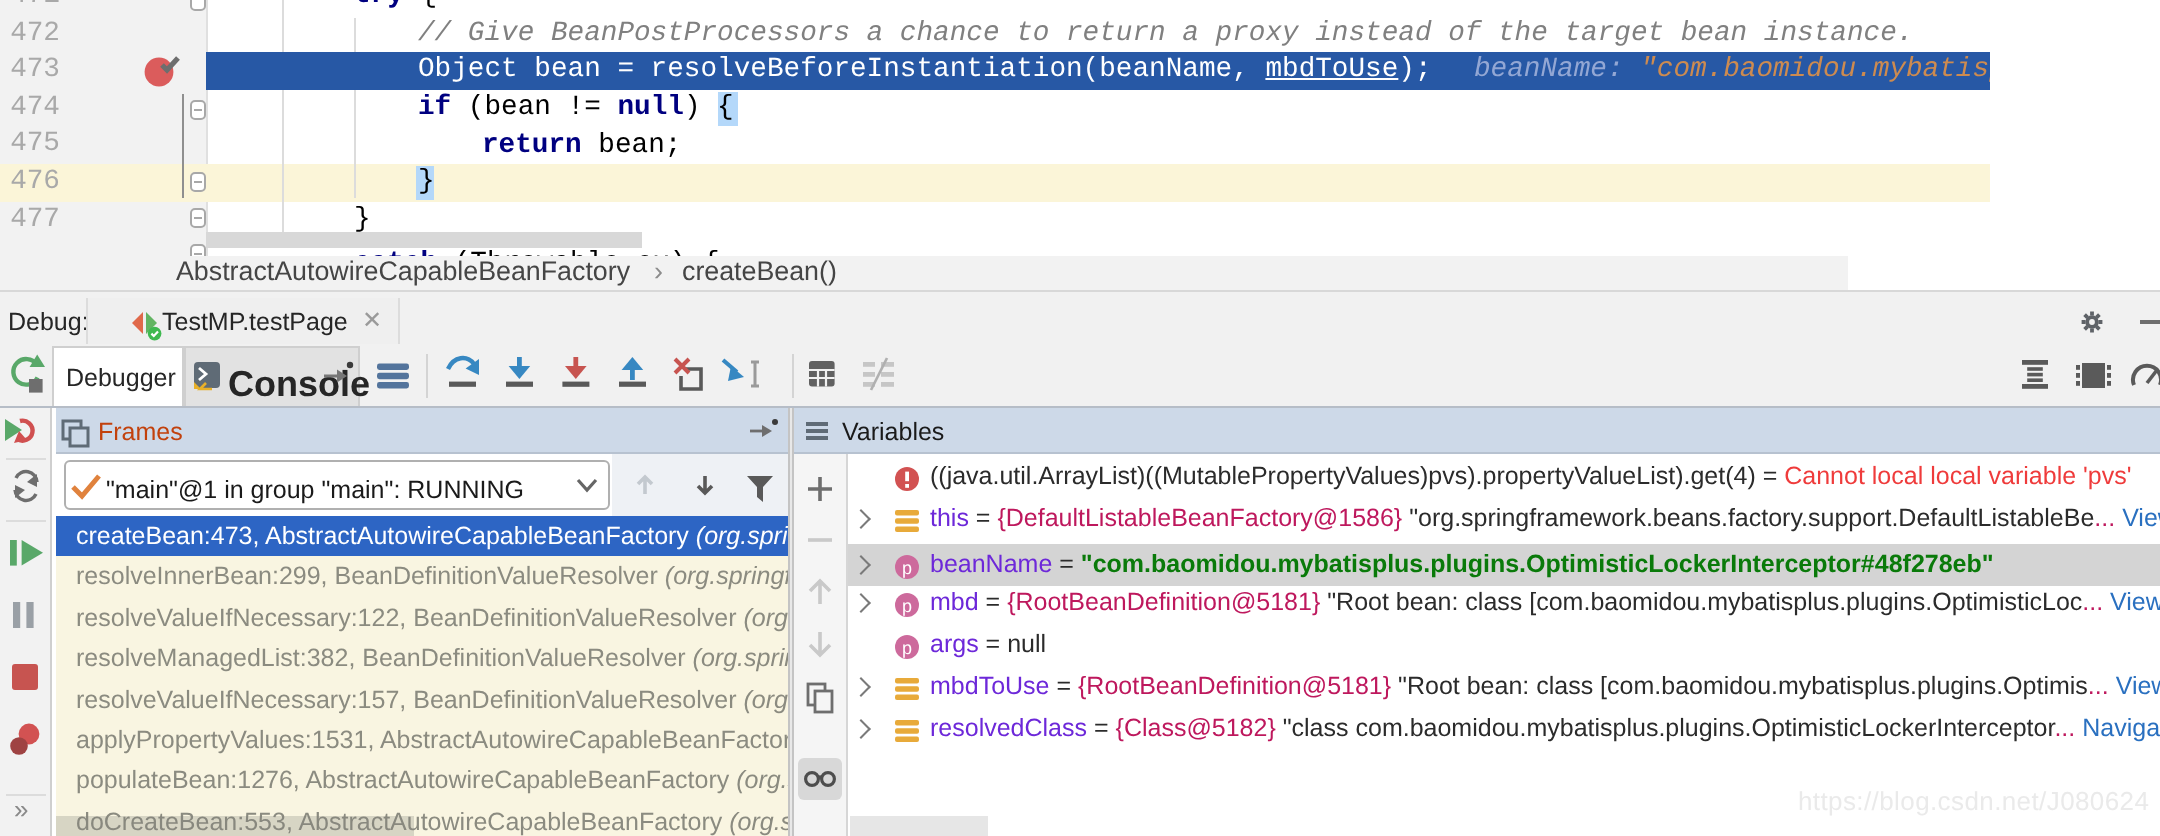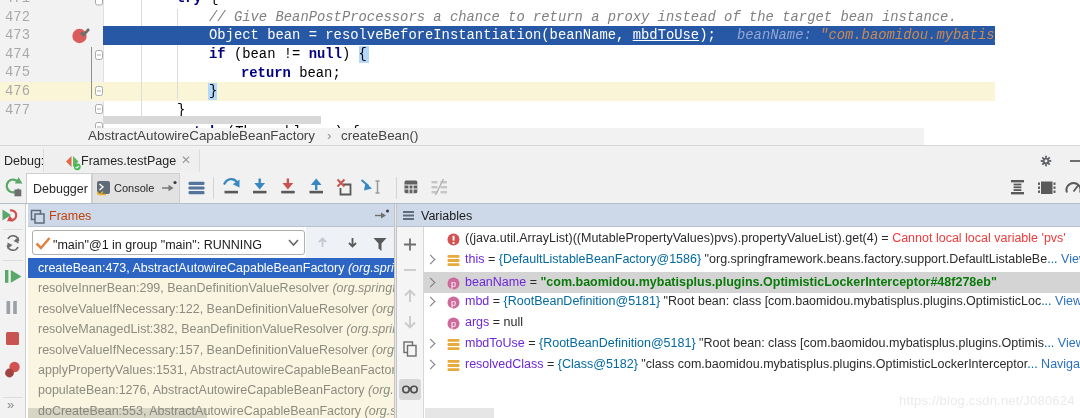--- a/index.html
+++ b/index.html
@@ -8,21 +8,21 @@
   .mono{font-family:"Liberation Mono",monospace;font-size:13.85px;white-space:pre;}
   .abs{position:absolute;}
   .kw{color:#000080;font-weight:bold;}
   .row{position:absolute;left:0;width:1080px;}
   .vrow{position:absolute;left:0;height:21px;line-height:21px;}
   .vchev{position:absolute;left:3px;top:7px;width:6px;height:6px;
          border-right:1.7px solid #7a7a7a;border-top:1.7px solid #7a7a7a;transform:rotate(45deg);}
   .vico{position:absolute;left:23px;top:4px;}
   .vtxt{position:absolute;left:41px;top:0;}
   .vname{color:#6d28d9;}
-  .vgray{color:#0369a1;}
+  .vgray{color:#be185d;}
   .vlink{color:#2a70c0;}
 </style>
 </head>
 <body>
 
 <div class="abs" style="left:0;top:0;width:995px;height:128px;overflow:hidden;background:#fff;">
 
   <div class="abs" style="left:0;top:0;width:103px;height:128px;background:#f2f2f2;border-right:1px solid #e0e0e0;"></div>
 
   <div class="abs" style="left:0;top:82px;width:1080px;height:18.6px;background:#fbf5d8;"></div>
@@ -97,36 +97,36 @@
 
 <div class="abs" style="left:0;top:145px;width:1080px;height:27px;background:#f1f1f1;border-top:1px solid #d8d8d8;box-sizing:border-box;">
   <span class="abs" style="left:4px;top:8px;font-size:12.5px;color:#262626;">Debug:</span>
   <div class="abs" style="left:43px;top:3px;width:155px;height:24px;border-left:1px solid #dcdcdc;border-right:1px solid #dcdcdc;background:#efefef;"></div>
   <svg class="abs" style="left:63px;top:7px;" width="20" height="18" viewBox="0 0 20 18">
     <path d="M8.5 3 L3 8.5 L8.5 14 Z" fill="#e0694a"></path>
     <path d="M10 3 L15.5 8.5 L10 14 Z" fill="#62b462"></path>
     <circle cx="14.3" cy="13.8" r="3.4" fill="#3fb950"></circle>
     <path d="M12.7 13.8 L13.9 15 L16 12.8" stroke="#fff" stroke-width="1.1" fill="none"></path>
   </svg>
-  <span class="abs" style="left:81px;top:8px;font-size:12.5px;color:#262626;">Frames.testPage</span>
+  <span class="abs" style="left:81px;top:8px;font-size:12.5px;color:#262626;">TestMP.testPage</span>
   <span class="abs" style="left:181px;top:7px;font-size:12px;color:#9a9a9a;">✕</span>
   <svg class="abs" style="left:1040px;top:9px;" width="40" height="12" viewBox="0 0 40 12">
     <g fill="none" stroke="#5f6368" stroke-width="1.9">
       <circle cx="6" cy="6" r="2.4"></circle>
       <path d="M6 0.8 V2.8 M6 9.2 V11.2 M0.8 6 H2.8 M9.2 6 H11.2 M2.3 2.3 L3.8 3.8 M8.2 8.2 L9.7 9.7 M9.7 2.3 L8.2 3.8 M3.8 8.2 L2.3 9.7"></path>
     </g>
     <rect x="30" y="5" width="10" height="2" fill="#6e6e6e"></rect>
   </svg>
 </div>
 
 <div class="abs" id="toolbar" style="left:0;top:172px;width:1080px;height:32px;background:#f1f1f1;">
   <div class="abs" style="left:26px;top:1px;width:66px;height:31px;background:#fff;border:1px solid #cfcfcf;border-bottom:none;box-sizing:border-box;"></div>
   <div class="abs" style="left:92px;top:1px;width:88px;height:31px;background:#e2e2e2;border:1px solid #cfcfcf;border-bottom:none;box-sizing:border-box;"></div>
   <span class="abs" style="left:33px;top:10px;font-size:12.5px;color:#262626;">Debugger</span>
-  <span class="abs" style="left:114px;top:10px;font-size:11px;color:#262626;">Console</span>
+  <span class="abs" style="left:114px;top:10px;font-size:18px;color:#262626;font-weight:bold;">Console</span>
   <svg class="abs" style="left:0;top:0;" width="1080" height="32" viewBox="0 0 1080 32">
 
     <path d="M18.3 10.2 A6.4 6.4 0 1 0 18.8 16.8" fill="none" stroke="#59a869" stroke-width="2.2"></path>
     <path d="M14.8 11.5 L22.5 11.5 L18.6 5.2 Z" fill="#59a869"></path>
     <rect x="14.5" y="17.5" width="6.8" height="6.8" fill="#6e6e6e"></rect>
 
     <rect x="97" y="9" width="13" height="13" rx="2" fill="#5f6b76"></rect>
     <path d="M99.5 12 L103 15 L99.5 18" stroke="#fff" stroke-width="1.4" fill="none"></path>
     <path d="M100.5 22.5 L97 22.5 L97 19 Z" fill="#e8b029"></path>
     <path d="M103 19.5 L100 22.5 L106 22.5" stroke="#e8b029" stroke-width="1.3" fill="none"></path>

